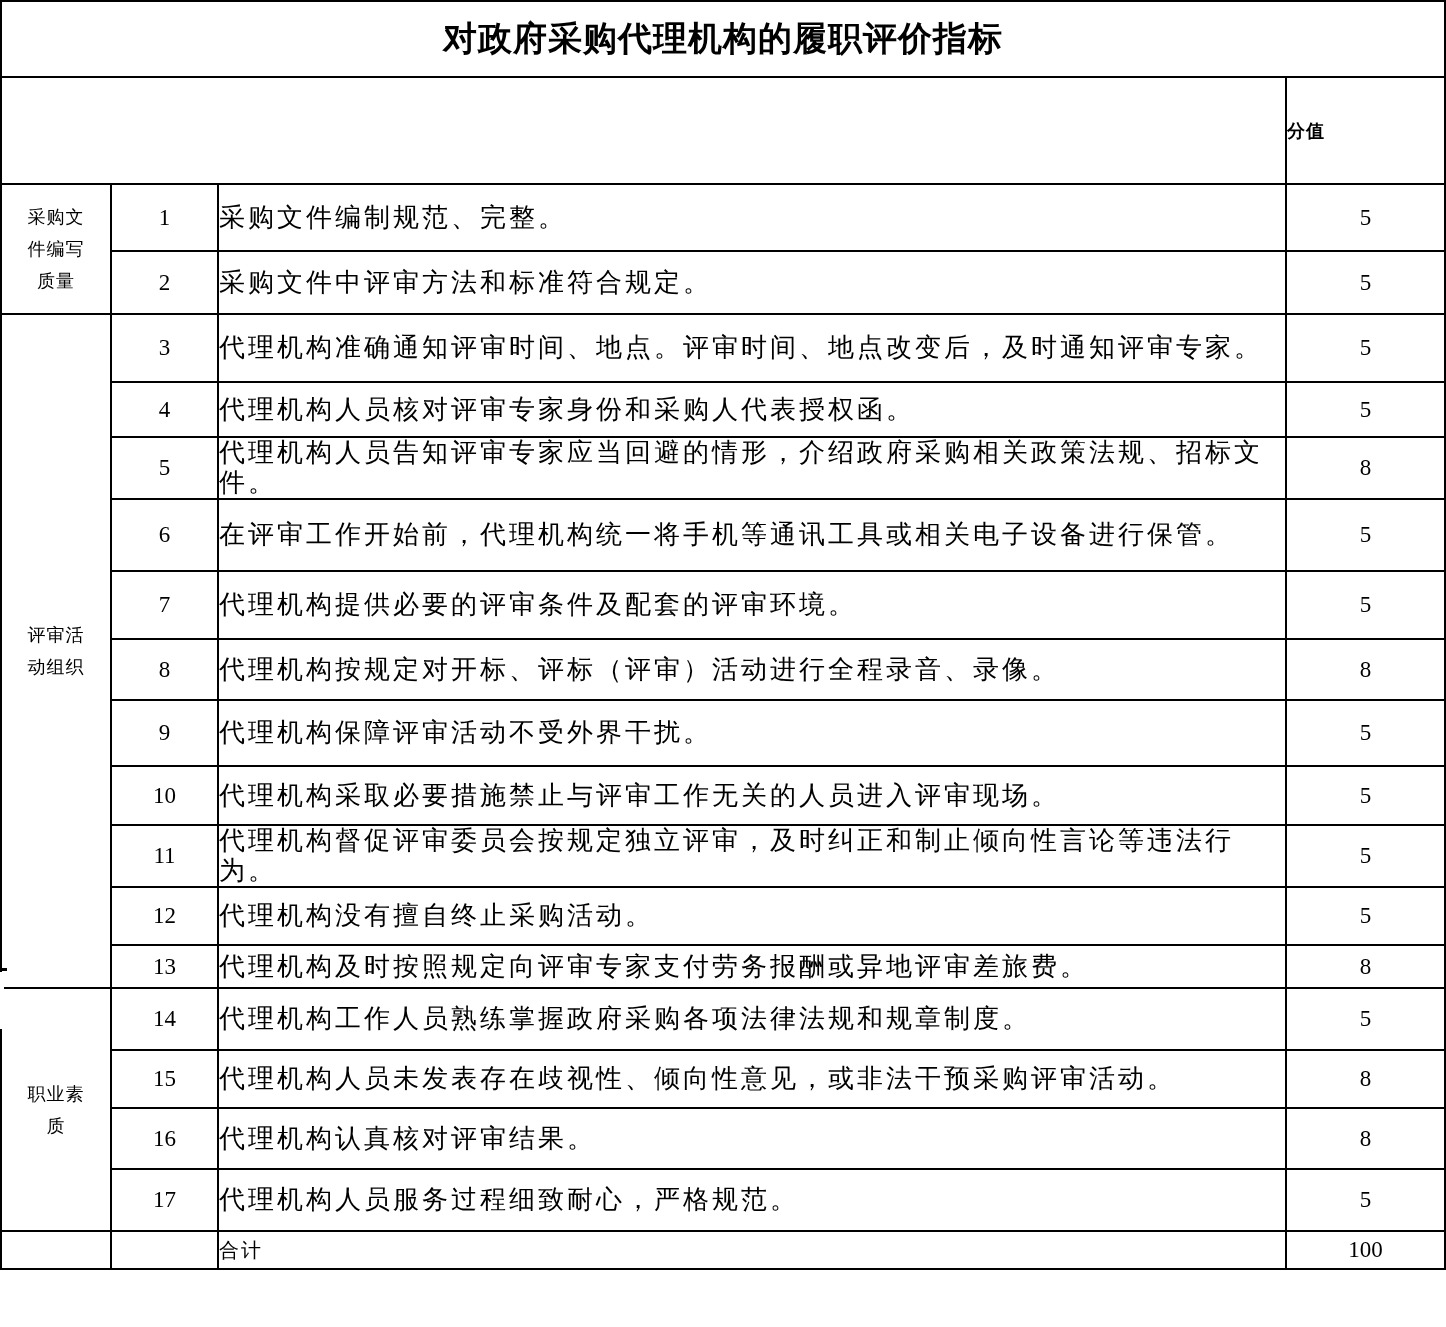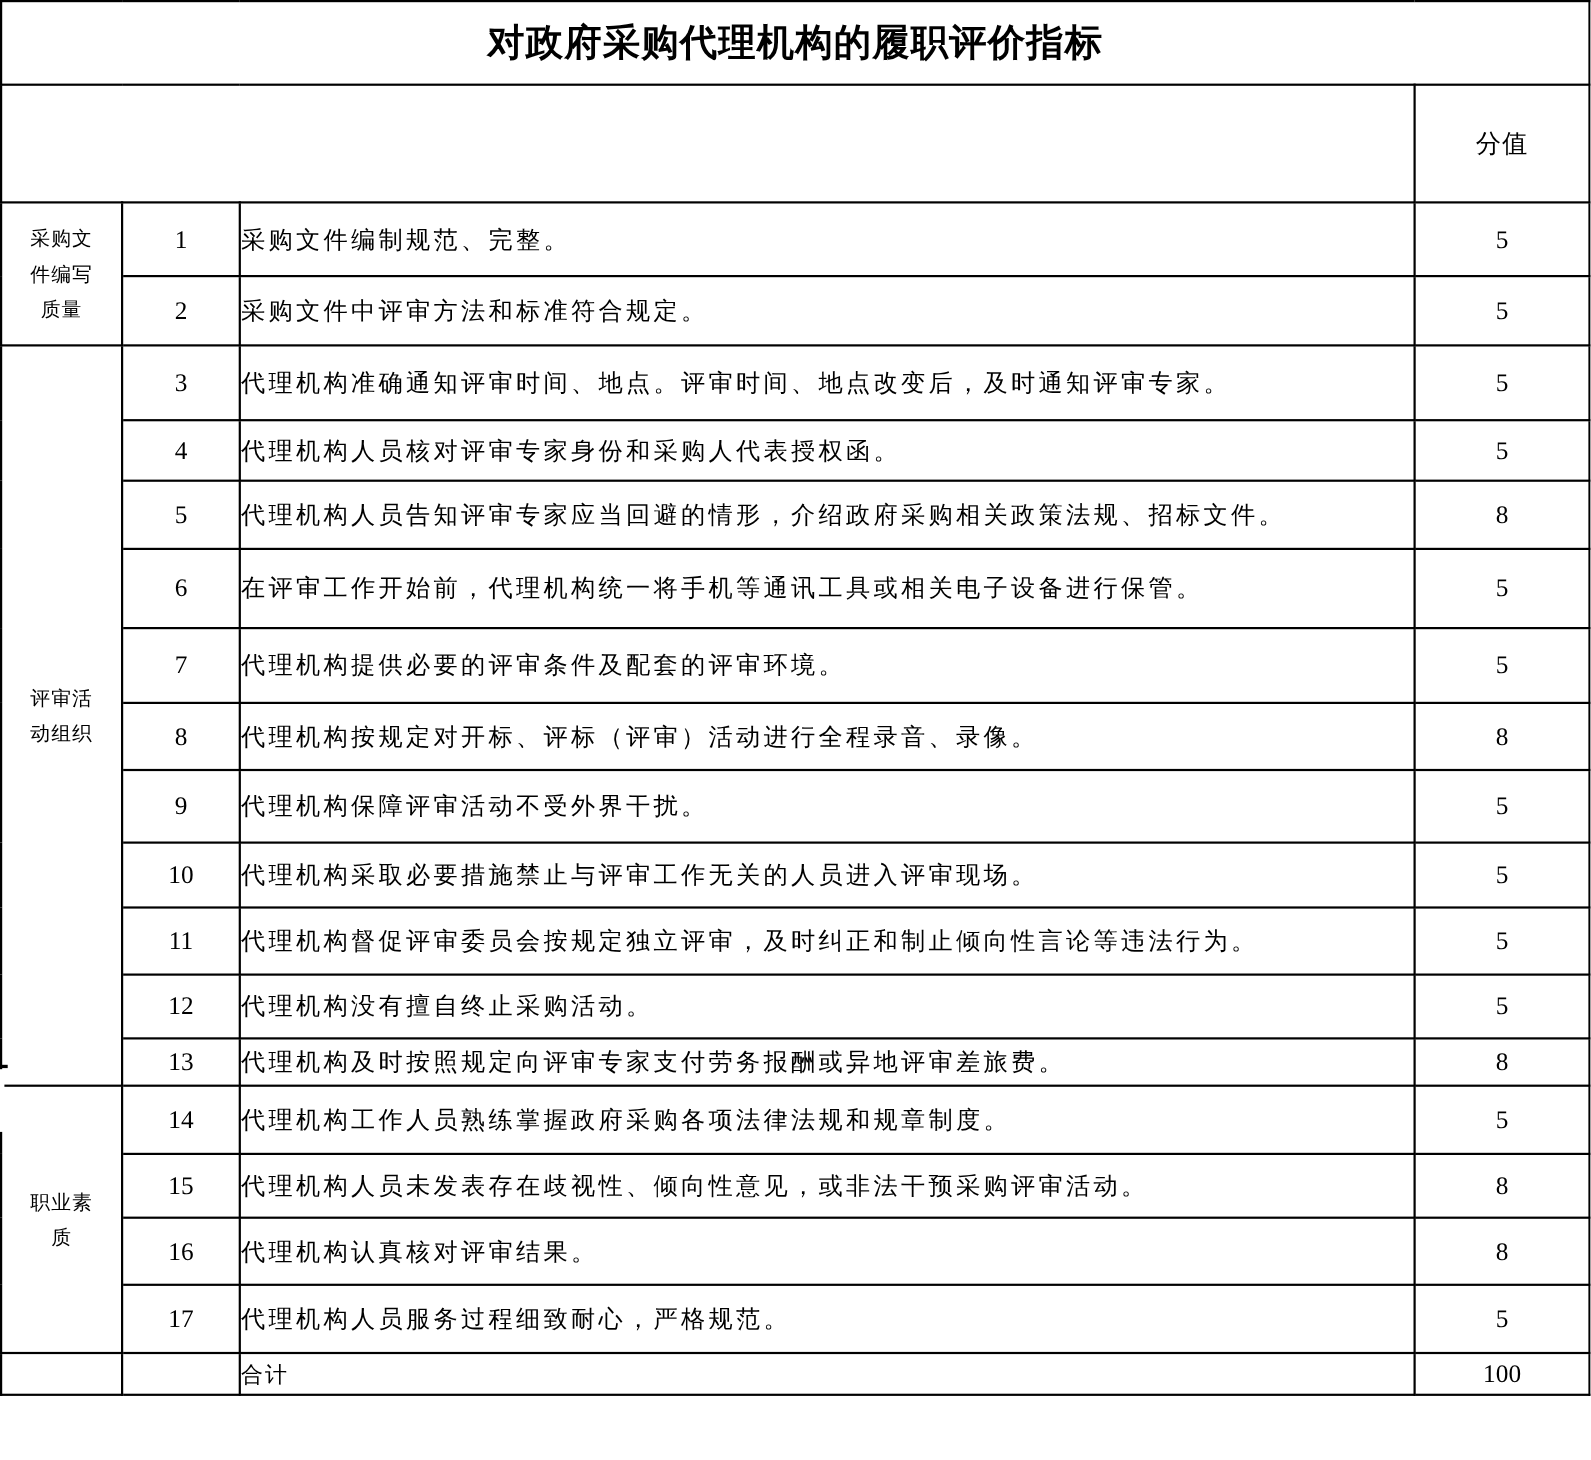--- a/index.html
+++ b/index.html
@@ -34,43 +34,44 @@
   col.c-score { width: 159px; }
 
   td.title-cell {
     text-align: center;
     font-weight: bold;
     font-size: 34px;
     letter-spacing: 1px;
   }
   td.header-blank { }
   td.score-head {
-    text-align: center;
-    font-size: 23px;
+    text-align: left;
+    font-size: 18px;
     letter-spacing: 1px;
+    font-weight: bold;
   }
   td.cat {
     text-align: center;
     font-size: 18px;
   }
   td.cat .cat-inner {
     width: 72px;
     margin: 0 auto;
     line-height: 32px;
     letter-spacing: 1px;
     text-align: center;
     word-break: break-all;
   }
   td.num {
     text-align: center;
     font-size: 23px;
   }
   td.desc {
     text-align: left;
-    font-size: 22px;
+    font-size: 26px;
     letter-spacing: 3px;
     padding-left: 5px;
     line-height: 30px;
   }
   td.score {
     text-align: center;
     font-size: 23px;
   }
   td.total-label {
     text-align: left;

